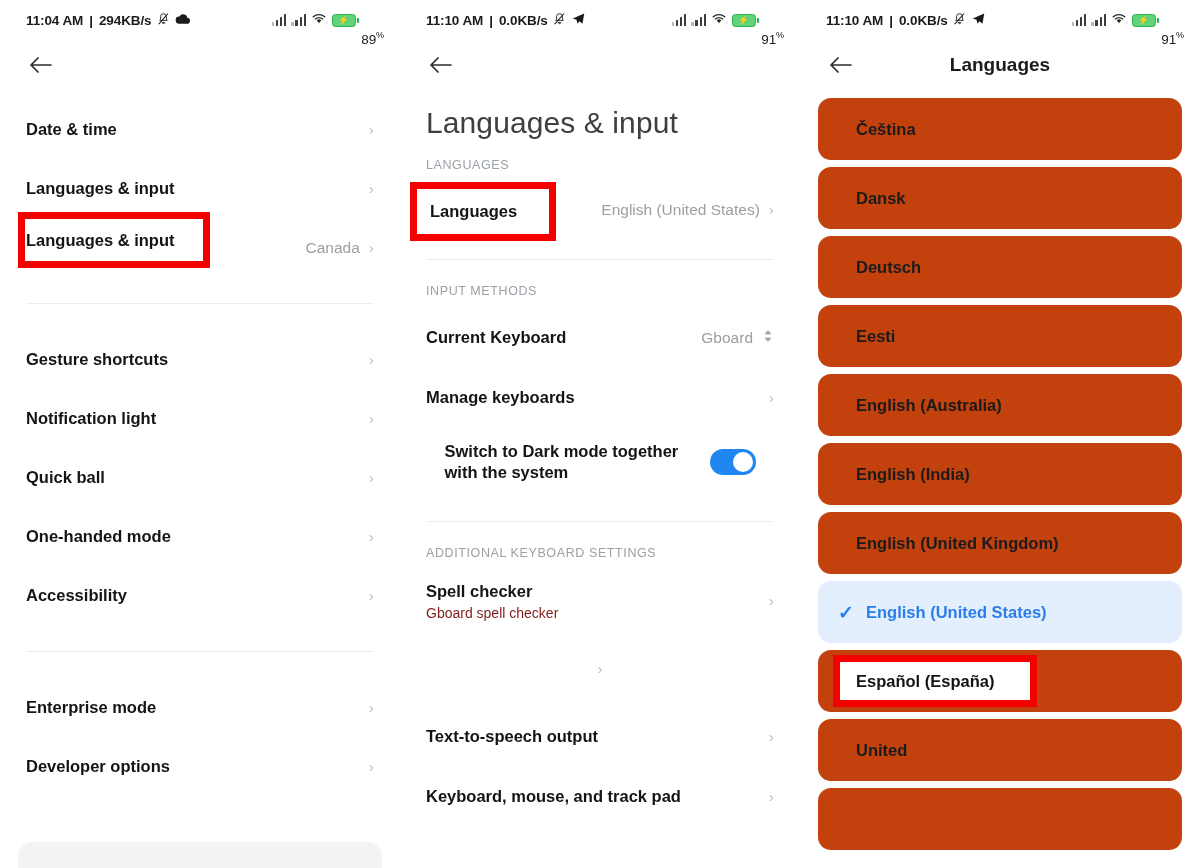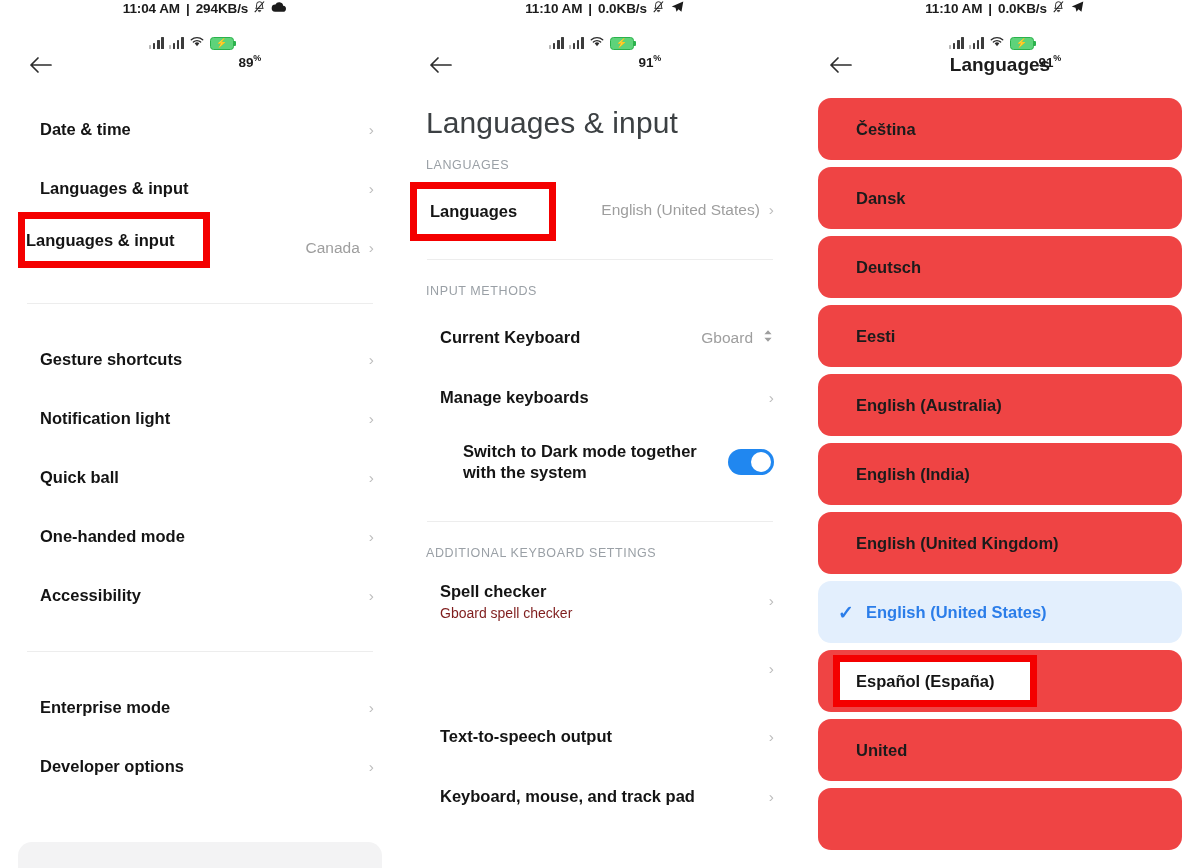--- a/index.html
+++ b/index.html
@@ -12,21 +12,20 @@
   .screens { display:flex; width:1200px; height:868px; }
   .screen { width:400px; height:868px; position:relative; background:#ffffff; overflow:hidden; }
 
   
   .statusbar {
     height:40px; display:flex; align-items:center;
     justify-content:space-between;
     padding:0 16px 0 26px;
     font-size:13.5px; font-weight:bold; color:#1b1b1b;
     letter-spacing:-0.1px;
-    flex-direction:column;
   }
   .sb-left { display:flex; align-items:center; gap:5px; white-space:nowrap; }
   .sb-right { display:flex; align-items:center; gap:5px; }
   .sb-sep { color:#1b1b1b; font-weight:bold; margin:0 1px; }
   .ic { display:inline-block; vertical-align:middle; }
 
   
   .sig { display:inline-flex; align-items:flex-end; gap:1.5px; height:12px; }
   .sig i { width:2.6px; background:#3c3c3c; display:block; border-radius:0.5px; }
   .sig i:nth-child(1){height:4px; background:#b9b9b9;}
@@ -39,41 +38,41 @@
     background:#5ed37a; position:relative; display:inline-block;
   }
   .batt:after{
     content:""; position:absolute; right:-3.6px; top:3.5px;
     width:2.2px; height:5px; background:#2bb24c; border-radius:0 1px 1px 0;
   }
   .batt span{
     position:absolute; left:50%; top:50%; transform:translate(-50%,-50%);
     color:#fff; font-size:9px; font-weight:bold; line-height:1;
   }
-  .pct { font-size:13.5px; font-weight:bold;margin-top:36px; }
+  .pct { font-size:13.5px; font-weight:normal;margin-top:36px; }
   .pct em { font-style:normal; font-size:9px; vertical-align:super; }
 
   
   .navbar { height:50px; display:flex; align-items:center; padding:0 0 0 26px; position:relative; }
   .navbar.centered { justify-content:flex-start; }
   .back { width:30px; height:30px; display:flex; align-items:center; justify-content:center; cursor:pointer; }
   .nav-title-center {
     position:absolute; left:0; right:0; text-align:center;
     font-size:19px; font-weight:bold; color:#1b1b1b; pointer-events:none;
   }
   .page-title {
     font-size:30px; font-weight:400; color:#3c4043;
     padding:16px 0 0 26px; letter-spacing:0.1px;
   }
 
   
   .list { padding:0; }
   .row {
-    display:flex; align-items:center; justify-content:flex-end;
-    padding:0 26px 0 40px; min-height:59px; cursor:pointer; position:relative;
+    display:flex; align-items:center; justify-content:center;
+    padding:0 26px 0 26px; min-height:59px; cursor:pointer; position:relative;
   }
   .row-main { display:flex; flex-direction:column; justify-content:center; flex:1; padding-right:10px; }
   .row-title { font-size:16.5px; font-weight:bold; color:#141414; line-height:1.28; }
   .row-sub { font-size:14px; color:#7f1d1d; margin-top:2px; }
   .row-right { display:flex; align-items:center; gap:9px; color:#a3a3a3; font-size:15.5px; white-space:nowrap; }
   .row-value { color:#9e9e9e; font-size:15.5px; }
   .chev { color:#bdbdbd; display:inline-block; }
 
   .divider { height:1px; background:#ededed; margin:14px 27px; }
   .section-label {
@@ -94,21 +93,21 @@
 
   
   .bottom-card {
     position:absolute; left:18px; right:18px; bottom:0; height:26px;
     background:#f3f3f4; border-radius:14px 14px 0 0;
   }
 
   
   .lang-list { padding:8px 18px 0 18px; display:flex; flex-direction:column; gap:7px; }
   .lang-card {
-    height:62px; border-radius:13px; background:#ef4444;
+    height:62px; border-radius:13px; background:#c2410c;
     display:flex; align-items:center; padding:0 0 0 38px; cursor:pointer;
     position:relative; flex:none;
   }
   .lang-card .lbl { font-size:16.5px; font-weight:bold; color:#1b1b1b; }
   .lang-card.selected { background:#e3effd; padding-left:18px; }
   .lang-card.selected .lbl { color:#2b7de9; }
   .check { color:#2b7de9; font-size:19px; font-weight:bold; width:20px; margin-right:10px; display:inline-block; text-align:center; }
 
   
   .redbox {

